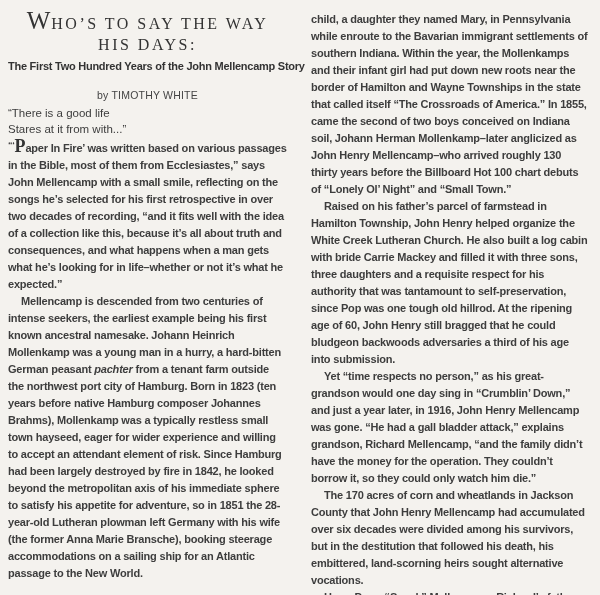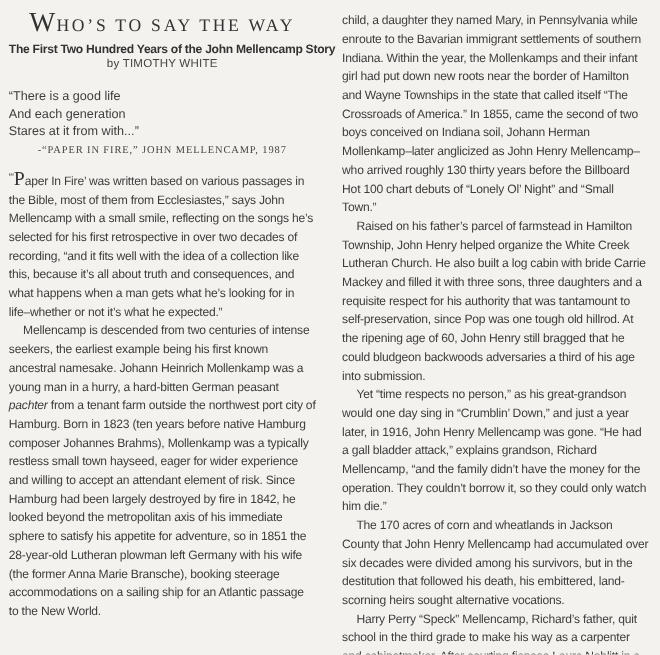--- a/index.html
+++ b/index.html
@@ -28,28 +28,28 @@
     margin:2px 0 5px 0;
   }
   .t-line{display:block;font-size:16px;letter-spacing:2.5px;line-height:21px;}
   .big-cap{font-size:25px;letter-spacing:1px;}
   .subtitle{
     font-weight:bold;
     font-size:11px;
     letter-spacing:-0.25px;
     text-align:center;
     white-space:nowrap;
-    margin:3px 0 1px 0;
+    margin:3px 0 17px 0;
     color:#333;
   }
   .byline{
     text-align:center;
     font-size:10.5px;
     letter-spacing:0.2px;
-    margin-bottom:16px;
+    margin-bottom:4px;
     color:#444;
   }
   .quote{
     font-size:11.5px;
     line-height:16px;
     color:#3d3d3d;
   }
   .attribution{
     font-family:"Liberation Serif", serif;
     font-size:9.5px;
@@ -60,52 +60,52 @@
     white-space:nowrap;
   }
 
   
   .body p{
     margin:0;
     font-size:11px;
     letter-spacing:-0.2px;
     line-height:17px;
     text-align:left;
+    font-weight:bold;
   }
   .body p.indent{text-indent:13px;}
   .lead-quotes{font-size:9px;vertical-align:4px;}
   .dropcap{
     font-family:"Liberation Serif", serif;
     font-size:18px;
     color:#333;
   }
   .it{font-style:italic;text-align:center;}
   .right-col{padding-top:3px;}
 </style>
 </head>
 <body>
 
 <div class="page">
 
   <div class="col">
     <h1>
       <span class="t-line"><span class="big-cap">W</span><span>HO’S TO SAY THE WAY</span></span>
+      <span class="t-line">HIS DAYS:</span>
     </h1>
 
     <div class="subtitle">The First Two Hundred Years of the John Mellencamp Story</div>
 
     <div class="byline">by TIMOTHY WHITE</div>
 
     <div class="quote">
       <div>“There is a good life</div>
-      <div>And each generation</div>
       <div>Stares at it from with...”</div>
     </div>
 
-    <div class="attribution">-“PAPER IN FIRE,” JOHN MELLENCAMP, 1987</div>
 
     <div class="body" id="left-body">
         <p><span class="lead-quotes">“‘</span><span class="dropcap">P</span><span>aper In Fire’ was written based on various passages in the Bible, most of them from Ecclesiastes,” says John Mellencamp with a small smile, reflecting on the songs he’s selected for his first retrospective in over two decades of recording, “and it fits well with the idea of a collection like this, because it’s all about truth and consequences, and what happens when a man gets what he’s looking for in life–whether or not it’s what he expected.”</span></p>
         <p class="indent"><span>Mellencamp is descended from two centuries of intense seekers, the earliest example being his first known ancestral namesake. Johann Heinrich Mollenkamp was a young man in a hurry, a hard-bitten German peasant </span><span class="it">pachter</span><span> from a tenant farm outside the northwest port city of Hamburg. Born in 1823 (ten years before native Hamburg composer Johannes Brahms), Mollenkamp was a typically restless small town hayseed, eager for wider experience and willing to accept an attendant element of risk. Since Hamburg had been largely destroyed by fire in 1842, he looked beyond the metropolitan axis of his immediate sphere to satisfy his appetite for adventure, so in 1851 the 28-year-old Lutheran plowman left Germany with his wife (the former Anna Marie Bransche), booking steerage accommodations on a sailing ship for an Atlantic passage to the New World.</span></p>
       </div>
   </div>
 
   <div class="col right-col">
     <div class="body" id="right-body">
         <p><span>child, a daughter they named Mary, in Pennsylvania while enroute to the Bavarian immigrant settlements of southern Indiana. Within the year, the Mollenkamps and their infant girl had put down new roots near the border of Hamilton and Wayne Townships in the state that called itself “The Crossroads of America.” In 1855, came the second of two boys conceived on Indiana soil, Johann Herman Mollenkamp–later anglicized as John Henry Mellencamp–who arrived roughly 130 thirty years before the Billboard Hot 100 chart debuts of “Lonely Ol’ Night” and “Small Town.”</span></p>

